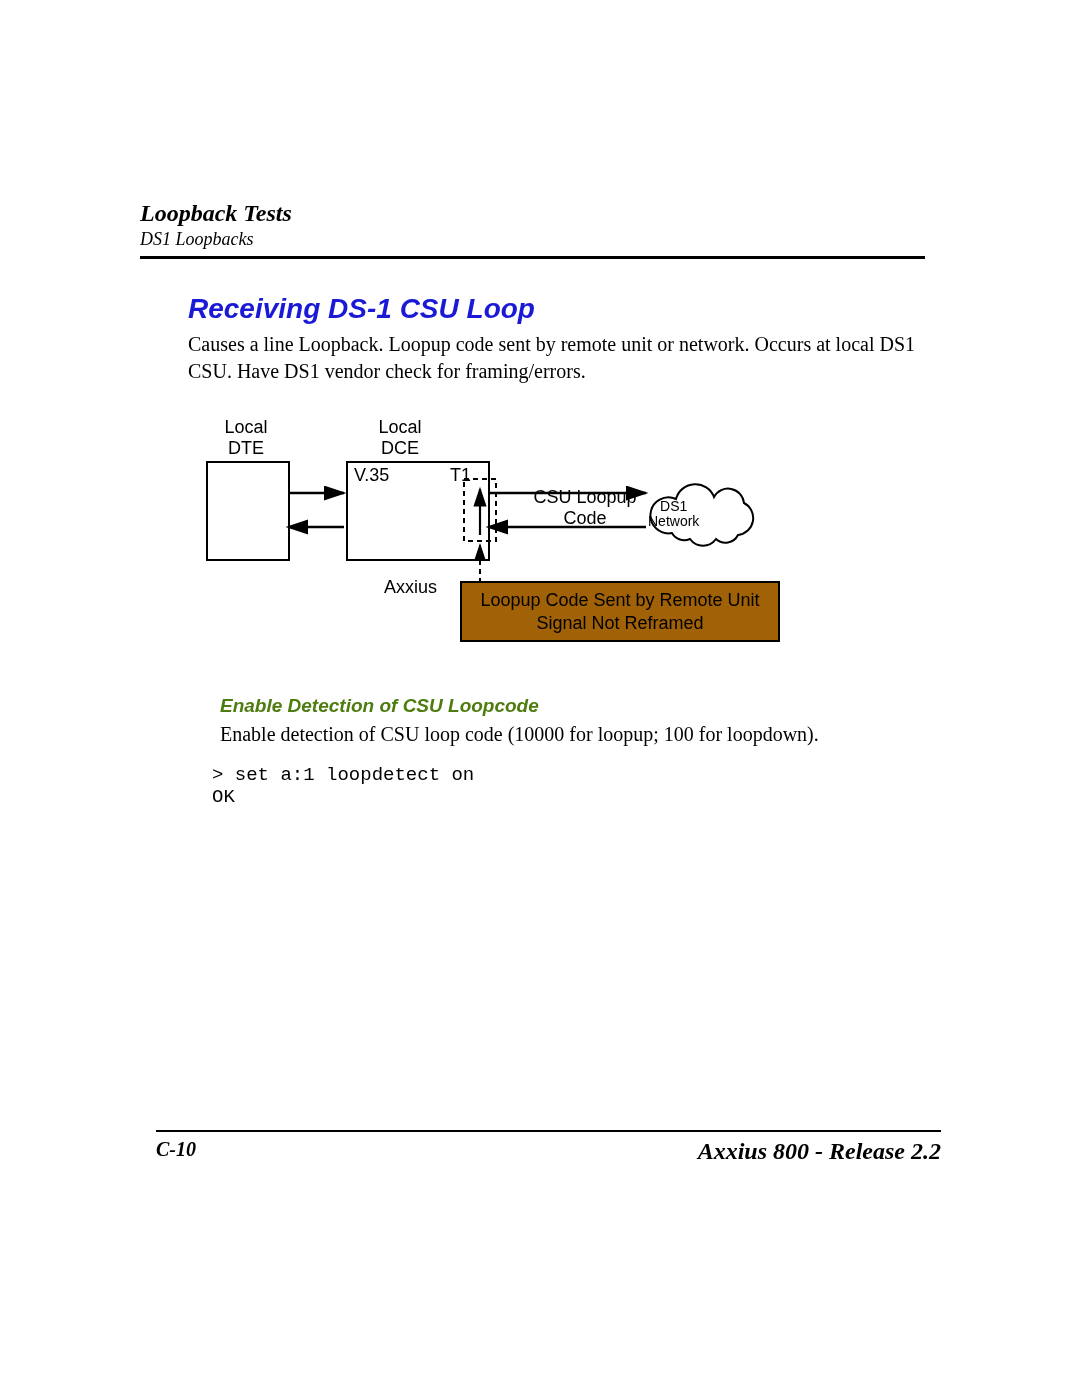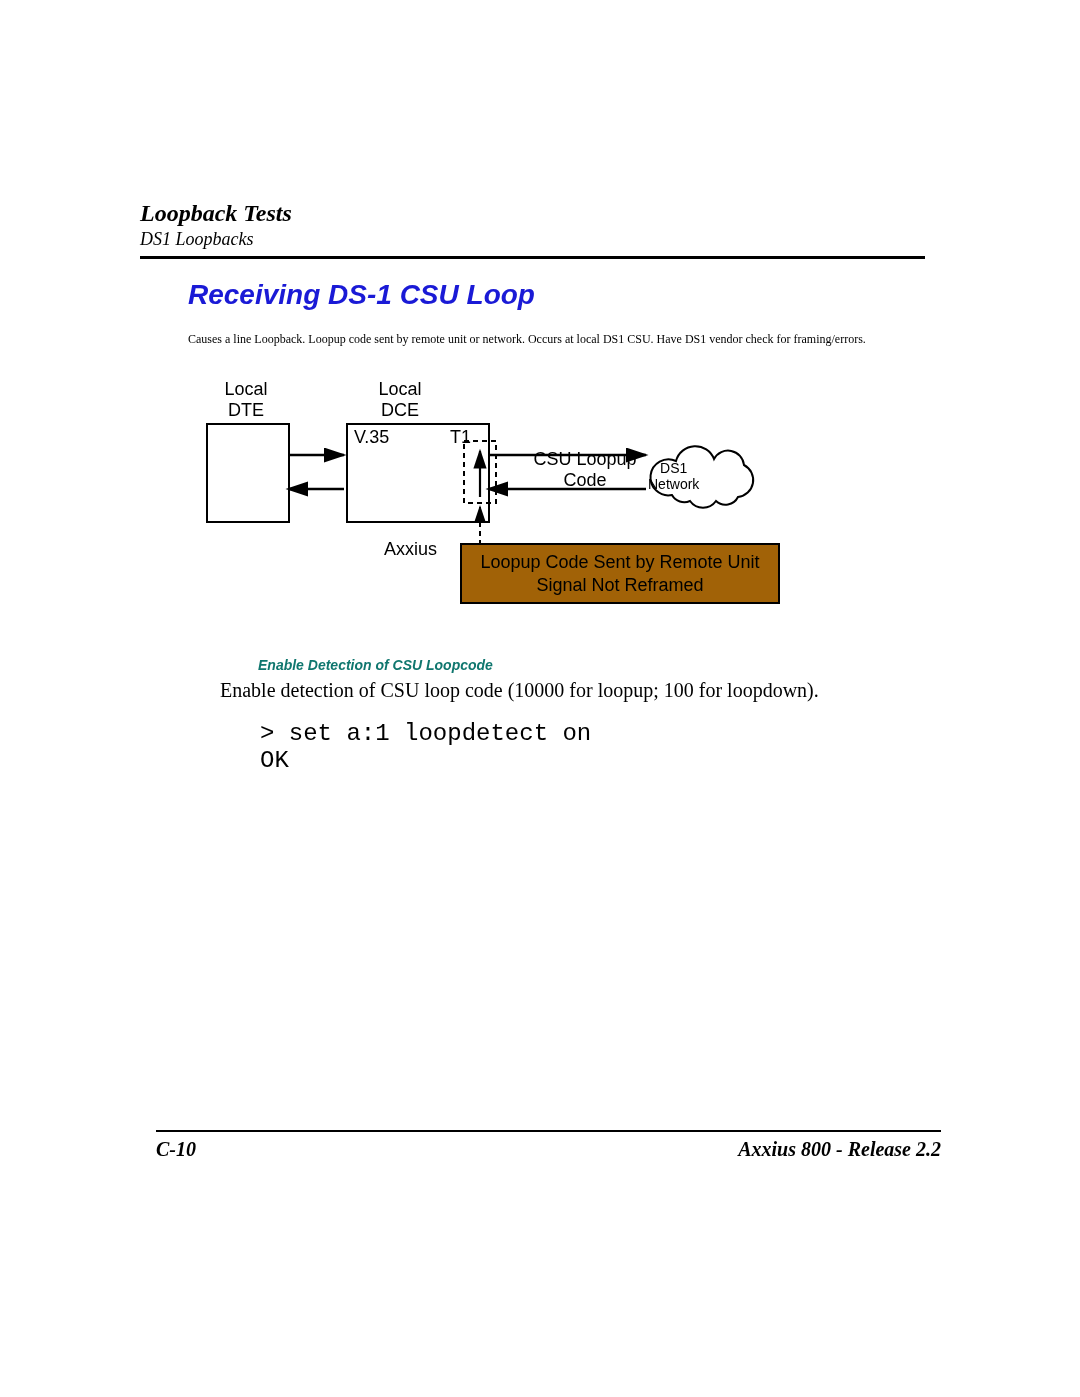--- a/index.html
+++ b/index.html
@@ -32,27 +32,27 @@
     border: none;
     border-top: 3px solid #000;
     margin: 6px 0 0 0;
   }
   .section-title {
     font-family: Arial, Helvetica, sans-serif;
     font-style: italic;
     font-weight: bold;
     color: #1a1ad6;
     font-size: 28px;
-    margin-top: 20px;
+    margin-top: 34px;
     margin-left: 48px;
   }
   .body-text {
-    font-size: 12px;
+    font-size: 20px;
     margin-left: 48px;
-    margin-top: 20px;
+    margin-top: 6px;
     line-height: 1.35;
   }
   .diagram {
     position: relative;
     margin-left: 48px;
     margin-top: 32px;
     width: 720px;
     height: 244px;
     font-family: Arial, Helvetica, sans-serif;
     font-size: 18px;
@@ -64,35 +64,35 @@
     border: 2px solid #000;
     background: #a16207;
     text-align: center;
     line-height: 1.25;
     padding: 6px 10px;
   }
   .sub-title {
     font-family: Arial, Helvetica, sans-serif;
     font-style: italic;
     font-weight: bold;
-    color: #0f766e;
-    font-size: 14px;
-    margin-left: 118px;
+    color: #4d7c0f;
+    font-size: 19px;
+    margin-left: 80px;
     margin-top: 34px;
   }
   .sub-text {
     font-size: 20px;
     margin-left: 80px;
     margin-top: 6px;
   }
   .code {
     font-family: "Courier New", Courier, monospace;
-    font-size: 24px;
+    font-size: 19px;
     white-space: pre;
-    margin-left: 120px;
+    margin-left: 72px;
     margin-top: 18px;
   }
   .footer {
     position: absolute;
     left: 156px;
     top: 1130px;
     width: 785px;
   }
   .rule-thin {
     border: none;
@@ -102,21 +102,21 @@
   .foot-left {
     float: left;
     font-style: italic;
     font-weight: bold;
     font-size: 20px;
   }
   .foot-right {
     float: right;
     font-style: italic;
     font-weight: bold;
-    font-size: 20px;
+    font-size: 24px;
   }
 </style>
 </head>
 <body>
 
 <div class="page">
 
   <div class="header-title">Loopback Tests</div>
   <div class="header-sub">DS1 Loopbacks</div>
   <hr class="rule-thick">

